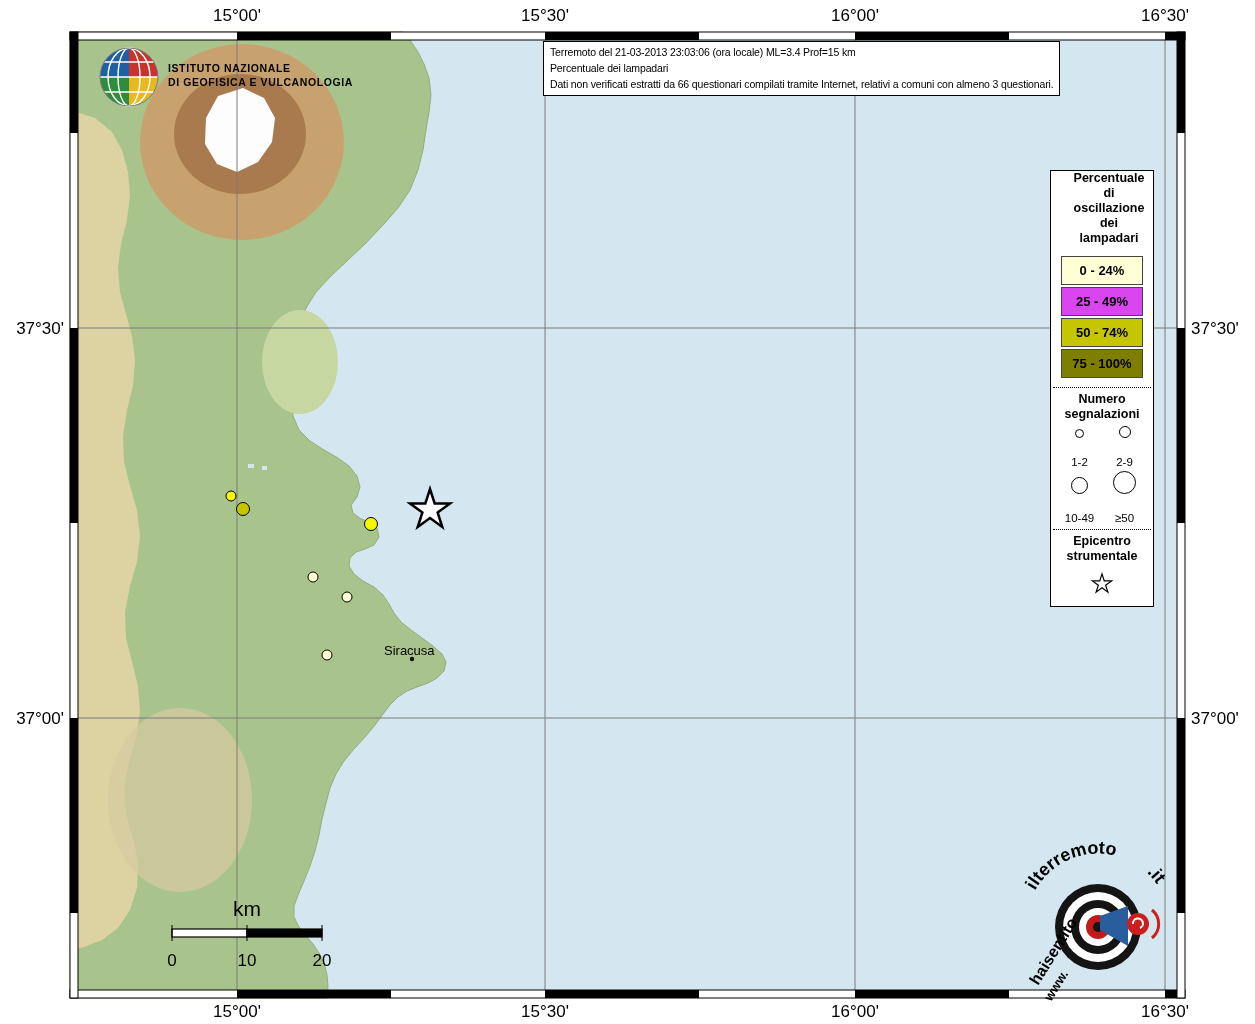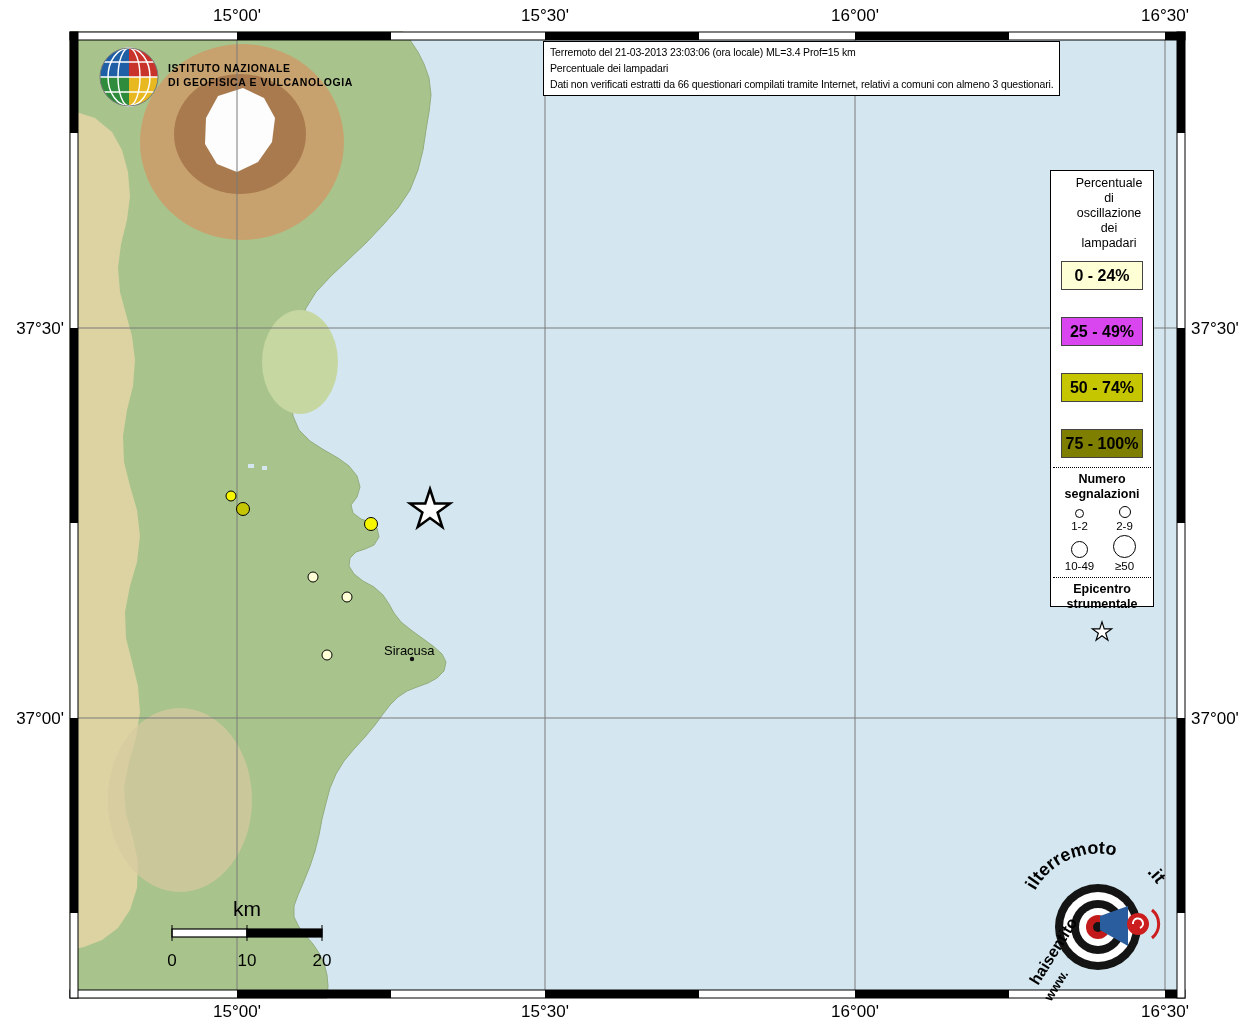--- a/index.html
+++ b/index.html
@@ -9,29 +9,29 @@
 
   
   .infobox{position:absolute;left:543px;top:41px;width:max-content;max-width:640px;
            background:#fff;border:1px solid #000;box-sizing:border-box;
            padding:3px 6px;font-size:10.5px;letter-spacing:-0.15px;line-height:1.5;
            white-space:nowrap;}
 
   
   .legend{position:absolute;left:1050px;top:170px;width:104px;height:437px;
           background:#fff;border:1px solid #000;box-sizing:border-box;text-align:center;}
-  .lg-head{font-weight:normal;font-size:12.5px;line-height:15px;padding-top:5px;margin-left:14px;}
+  .lg-head{font-weight:bold;font-size:12.5px;line-height:15px;margin-left:14px;}
   .swatches{margin-top:10px;}
-  .swatch{width:80px;height:27px;margin:0 auto 27px;display:flex;align-items:center;
-          justify-content:center;font-weight:bold;font-size:16px;border:1px solid #444;}
+  .swatch{width:80px;height:27px;margin:0 auto 2px;display:flex;align-items:center;
+          justify-content:center;font-weight:bold;font-size:13px;border:1px solid #444;}
   .swatch:last-child{margin-bottom:9px;text-align:right;}
   .dots-divider{border-top:1px dotted #000;margin:0 2px;}
   .lg-head2{font-weight:bold;font-size:12.5px;line-height:15px;padding:4px 0 2px;}
   .size-grid{display:grid;grid-template-columns:1fr 1fr;row-gap:3px;padding:2px 6px 5px;}
-  .size-cell{display:flex;flex-direction:column;align-items:center;justify-content:flex-end;}
+  .size-cell{display:flex;flex-direction:column;align-items:center;justify-content:flex-end;gap:16px;}
   .lg-circ{border:1.5px solid #000;border-radius:50%;background:#fff;box-sizing:border-box;}
   .size-label{font-size:11.5px;margin-top:2px;}
   .lg-star{padding-top:5px;}
 </style>
 </head>
 <body>
 
 <div class="page">
 
 <svg width="1255" height="1024" viewBox="0 0 1255 1024">

